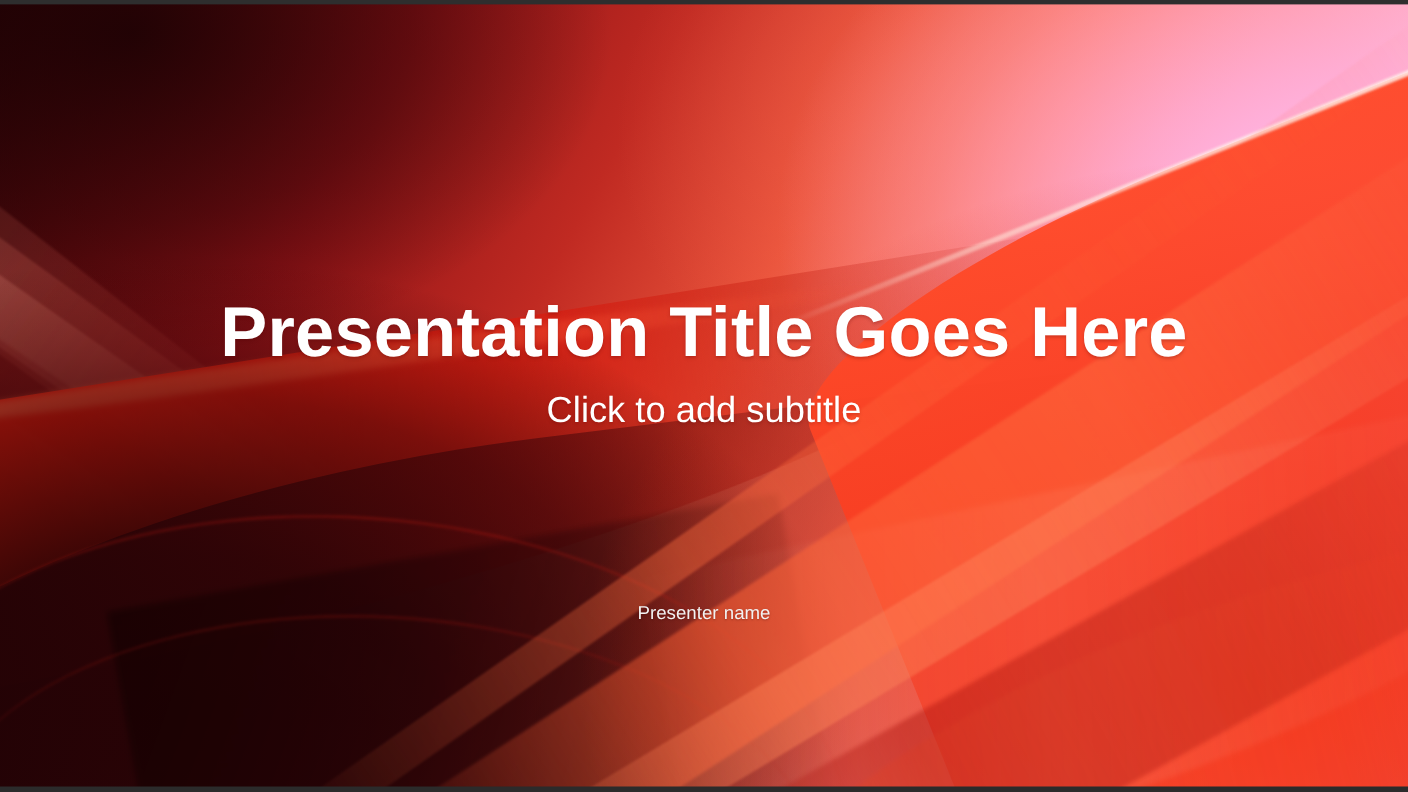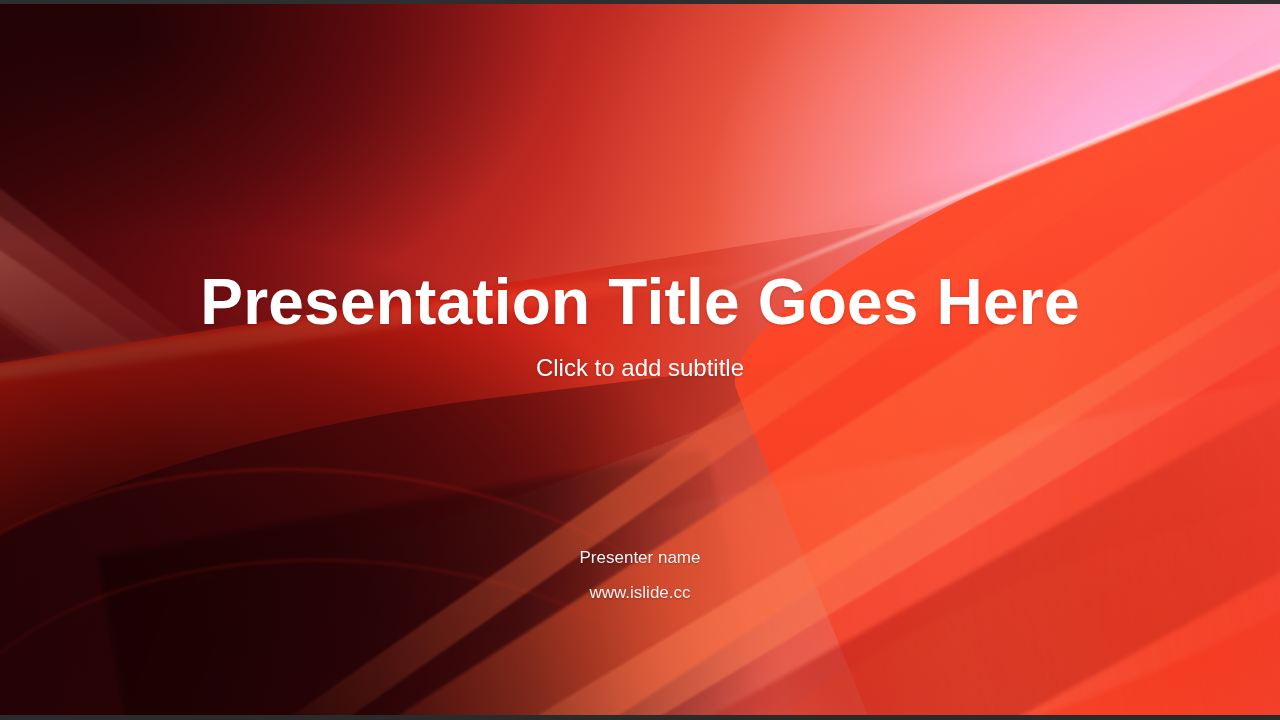--- a/index.html
+++ b/index.html
@@ -391,21 +391,21 @@
     font-size: 64px;
     font-weight: bold;
     color: #ffffff;
     letter-spacing: 0.2px;
     line-height: 1.08;
     text-shadow: 0 1px 3px rgba(80,0,0,0.25);
     text-align: center;
   }
   .slide-subtitle {
     margin: 18px 0 0 0;
-    font-size: 24px;
+    font-size: 33px;
     font-weight: normal;
     color: #ffffff;
     line-height: 1.1;
     text-shadow: 0 1px 3px rgba(80,0,0,0.22);
   }
   .footer-block {
     position: absolute;
     left: 0;
     top: 548px;
     width: 1280px;
@@ -463,17 +463,16 @@
 
   <div class="content">
 
     <div class="title-block">
       <h1 class="slide-title">Presentation Title Goes Here</h1>
       <p class="slide-subtitle">Click to add subtitle</p>
     </div>
 
     <div class="footer-block">
       <p class="footer-line">Presenter name</p>
-      <p class="footer-line">www.islide.cc</p>
     </div>
 
   </div>
 </div>
 
 </body></html>

